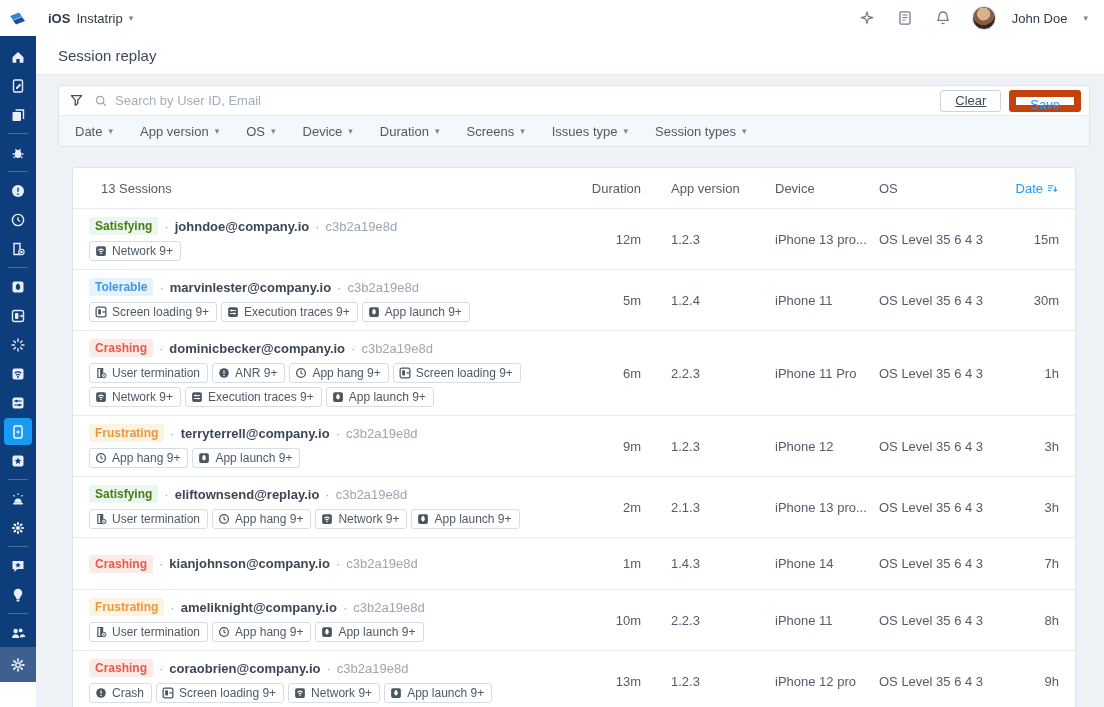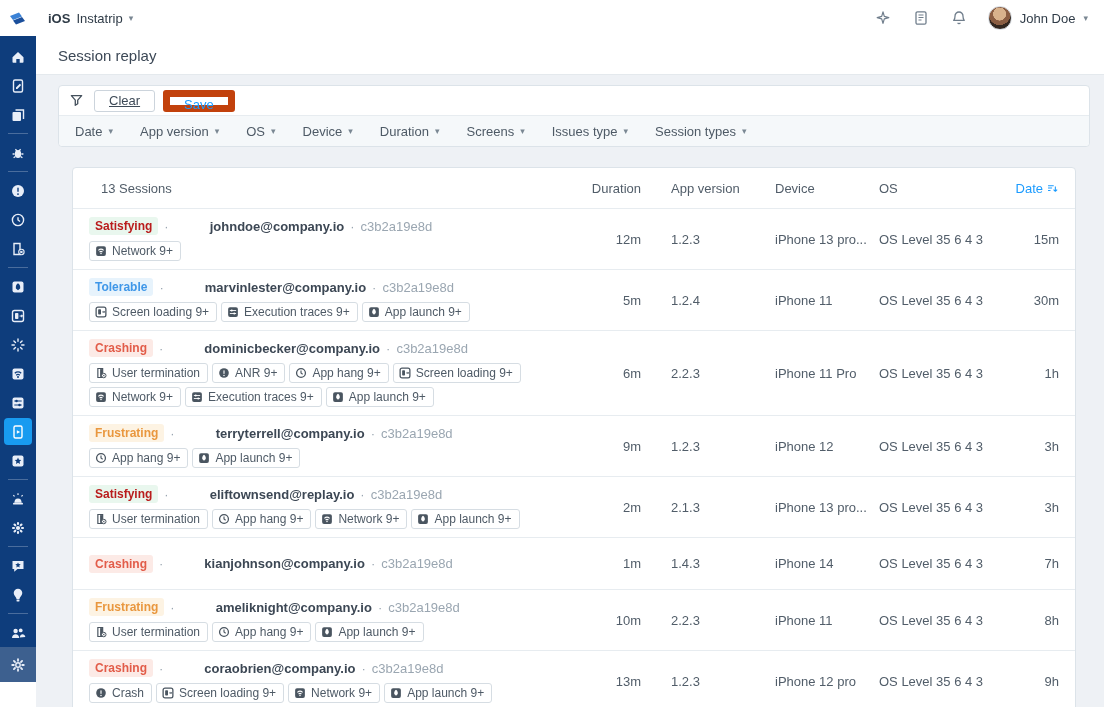--- a/index.html
+++ b/index.html
@@ -7,21 +7,21 @@
   .app { position:relative; width:1104px; height:707px; background:#fff; }
 
   
   .topbar { position:absolute; top:0; left:0; right:0; height:36px; background:#fff; display:flex; align-items:center; z-index:5; }
   .logo-box { width:36px; height:36px; display:flex; align-items:center; justify-content:center; flex:0 0 36px; }
   .brand { display:flex; align-items:center; gap:6px; margin-left:12px; font-size:13px; color:#2f3b47; }
   .brand .platform { font-weight:bold; }
   .caret { font-size:9px; color:#7a8793; }
   .topbar-right { margin-left:auto; display:flex; align-items:center; gap:20px; padding-right:16px; }
   .tb-icon { width:18px; height:18px; display:inline-flex; align-items:center; justify-content:center; cursor:pointer; }
-  .user-chip { display:flex; align-items:center; gap:8px; cursor:pointer; }
+  .user-chip { display:flex; align-items:center; gap:16px; cursor:pointer; }
   .avatar { width:24px; height:24px; border-radius:50%; background:radial-gradient(circle at 48% 32%, #d8b28c 0 34%, #8a5d42 35% 58%, #33271f 59%); border:1px solid #d8dee4; }
   .user-name { font-size:13px; color:#2f3b47; }
 
   
   .sidebar { position:absolute; top:36px; left:0; width:36px; height:646px; background:#0e3d7c; display:flex; flex-direction:column; align-items:center; padding-top:6px; z-index:4; }
   .sb-item { width:28px; height:28px; margin:1px 0; border-radius:4px; display:flex; align-items:center; justify-content:center; cursor:pointer; }
   .sb-item.active { background:#189bf0; }
   .sb-div { width:20px; height:1px; background:rgba(255,255,255,.25); margin:4px 0; }
   .sb-settings { margin-top:auto; width:36px; height:36px; background:#3d608f; display:flex; align-items:center; justify-content:center; cursor:pointer; }
 
@@ -50,26 +50,26 @@
   .col-h { font-size:13px; color:#515d69; }
   .col-duration { text-align:right; }
   .col-appver { padding-left:30px; }
   .col-date { text-align:right; }
   .col-h.sorted { color:#1b9bff; display:flex; align-items:center; justify-content:flex-end; gap:3px; cursor:pointer; }
 
   .t-row { display:flex; align-items:center; border-top:1px solid #e7ecf0; padding:8px 16px; min-height:52px; cursor:pointer; }
   .sess { flex:1; min-width:0; padding-right:10px; }
   .sess-line { display:flex; align-items:center; gap:6px; }
   .badge { font-size:12px; font-weight:bold; padding:2px 6px; border-radius:3px; }
-  .badge.satisfying { color:#b91c1c; background:#e9f7ee; }
+  .badge.satisfying { color:#4d7c0f; background:#e9f7ee; }
   .badge.tolerable  { color:#3f97e8; background:#e7f3fc; }
   .badge.crashing   { color:#e25c49; background:#fceae6; }
   .badge.frustrating{ color:#e9973e; background:#fdf3e3; }
   .sep { color:#9aa6b1; font-size:13px; }
-  .email { font-size:13px; font-weight:bold; color:#3c4754;margin-left:35px; }
+  .email { font-size:13px; font-weight:bold; color:#3c4754; }
   .sess-id { font-size:13px; color:#9aa6b1; }
   .tags { display:flex; flex-wrap:wrap; gap:4px; margin-top:6px; }
   .tag { display:inline-flex; align-items:center; gap:5px; height:20px; padding:0 7px 0 5px; border:1px solid #d6dde3; border-radius:3px; font-size:12px; color:#4e5a66; background:#fff; white-space:nowrap; }
   .cell { font-size:13px; color:#515d69; white-space:nowrap; overflow:hidden; }
 </style>
 </head>
 <body>
 
 <div class="app">
 
@@ -301,20 +301,29 @@
     </div>
 
     <div class="panel">
       <div class="outer-card">
         <div class="search-row">
           <span class="funnel">
             <svg width="15" height="15" viewBox="0 0 16 16">
                 <path d="M2.5 2.8h11L9.3 7.6v3.8l-2.6 1.7V7.6z" fill="none" stroke="#44505c" stroke-width="1.4" stroke-linejoin="round"></path>
               </svg>
           </span>
+          <div class="search-wrap">
+            <span style="display:inline-flex">
+              <svg width="14" height="14" viewBox="0 0 16 16">
+                  <circle cx="7" cy="7" r="4.2" fill="none" stroke="#9aa6b2" stroke-width="1.4"></circle>
+                  <path d="M10.2 10.2l3.2 3.2" stroke="#9aa6b2" stroke-width="1.4"></path>
+                </svg>
+            </span>
+            <input class="search-input" type="text" placeholder="Search by User ID, Email" style="">
+          </div>
           <button class="btn btn-clear">Clear</button>
           <button class="btn btn-save">Save</button>
         </div>
         <div class="filter-row" id="filterRow">
             <div class="filter-item">
               <span>Date</span>
               <span class="caret">▾</span>
             </div>
             <div class="filter-item">
               <span>App version</span>

